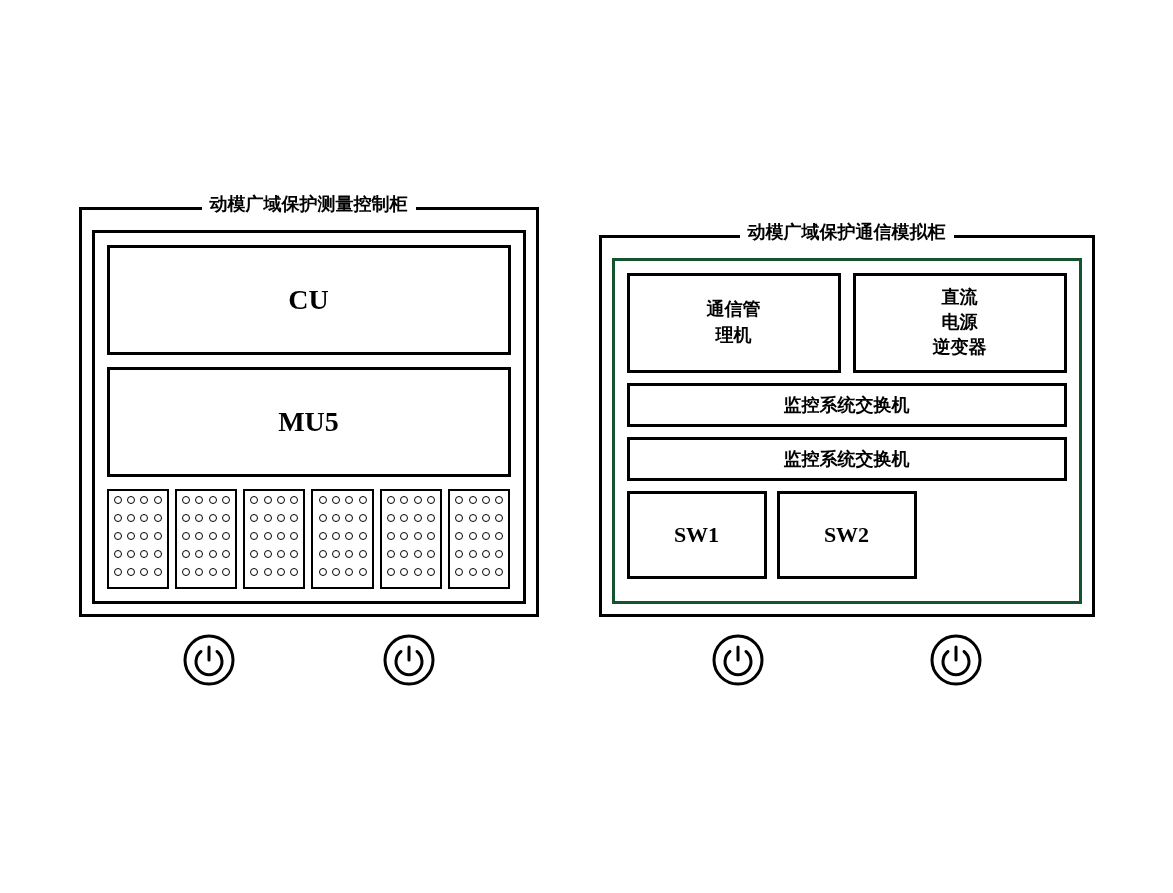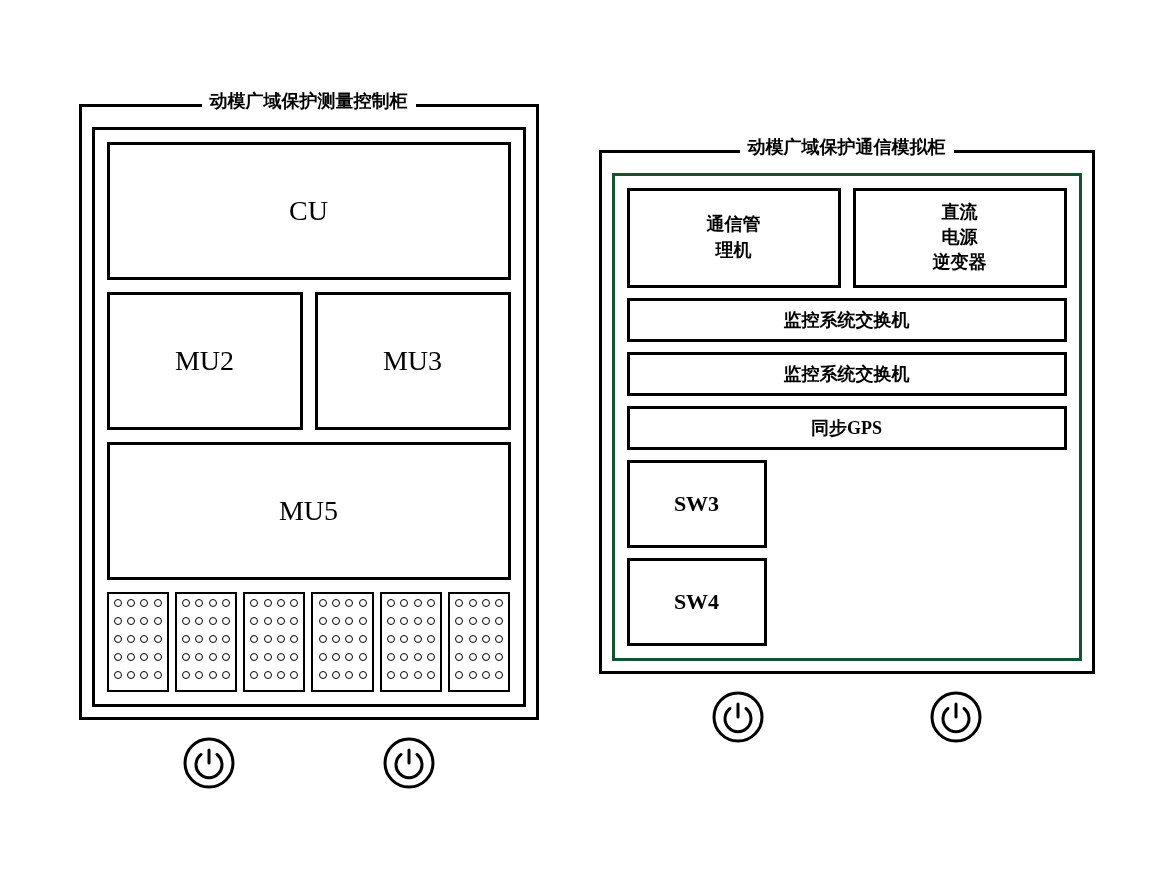--- a/index.html
+++ b/index.html
@@ -9,21 +9,21 @@
       display: flex;
       justify-content: center;
       align-items: center;
       width: 1173px;
       min-height: 893px;
       padding: 40px 20px;
     }
     .page-wrapper {
       display: flex;
       gap: 60px;
-      align-items: center;
+      align-items: flex-end;
     }
     .cabinet {
       border: 3px solid #000;
       position: relative;
       padding: 10px;
     }
     .cabinet-title {
       position: absolute;
       top: -18px;
       left: 50%;
@@ -49,23 +49,23 @@
     .mu-row {
       display: flex;
       gap: 12px;
     }
     .mu-box {
       border: 3px solid #000;
       display: flex;
       align-items: center;
       justify-content: center;
       font-size: 28px;
-      font-weight: normal;
+      font-weight: bold;
       flex: 1;
-      height: 138px;
+      height: 110px;
     }
     .connectors-row {
       display: flex;
       gap: 6px;
     }
     .connector-block {
       border: 2px solid #000;
       flex: 1;
       padding: 4px;
       display: grid;
@@ -161,28 +161,20 @@
     <div class="cabinet left-cabinet">
       <div class="cabinet-title">动模广域保护测量控制柜</div>
       <div class="left-inner">
 
         <div class="mu-row">
           <div class="mu-box">
             <span>CU</span>
           </div>
         </div>
 
-        <div class="mu-row">
-          <div class="mu-box">
-            <span>MU2</span>
-          </div>
-          <div class="mu-box">
-            <span>MU3</span>
-          </div>
-        </div>
 
         <div class="mu-row">
           <div class="mu-box">
             <span>MU5</span>
           </div>
         </div>
 
         <div class="connectors-row">
 
           <div class="connector-block">
@@ -350,34 +342,31 @@
         </div>
 
         <div class="wide-box">
           <span>监控系统交换机</span>
         </div>
 
         <div class="wide-box">
           <span>监控系统交换机</span>
         </div>
 
-        <div class="wide-box">
-          <span>同步GPS</span>
-        </div>
 
         <div class="sw-grid">
           <div class="sw-box">
-            <span>SW3</span>
+            <span>SW1</span>
+          </div>
+          <div class="sw-box">
+            <span>SW2</span>
           </div>
         </div>
 
         <div class="sw-grid">
-          <div class="sw-box">
-            <span>SW4</span>
-          </div>
         </div>
       </div>
     </div>
 
     <div class="power-buttons-row">
       <svg class="power-svg" viewBox="0 0 54 54" xmlns="http://www.w3.org/2000/svg">
         <circle cx="27" cy="27" r="24" fill="white" stroke="black" stroke-width="3"></circle>
         <path d="M27 14 L27 27" stroke="black" stroke-width="3" stroke-linecap="round"></path>
         <path d="M19 18.5 A13 13 0 1 0 35 18.5" fill="none" stroke="black" stroke-width="3" stroke-linecap="round"></path>
       </svg>

